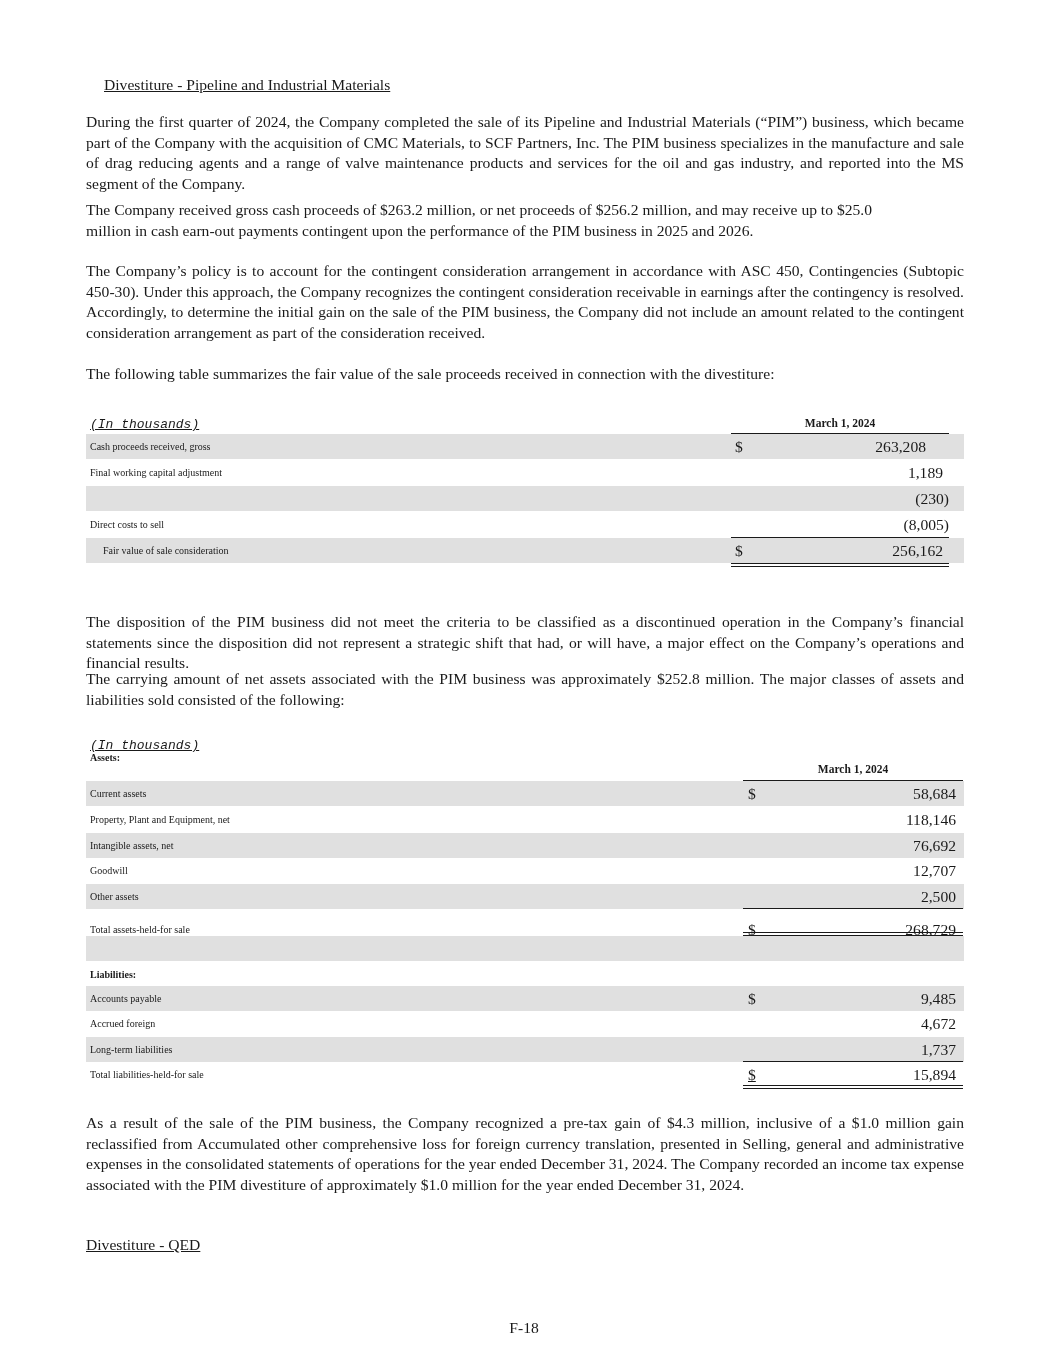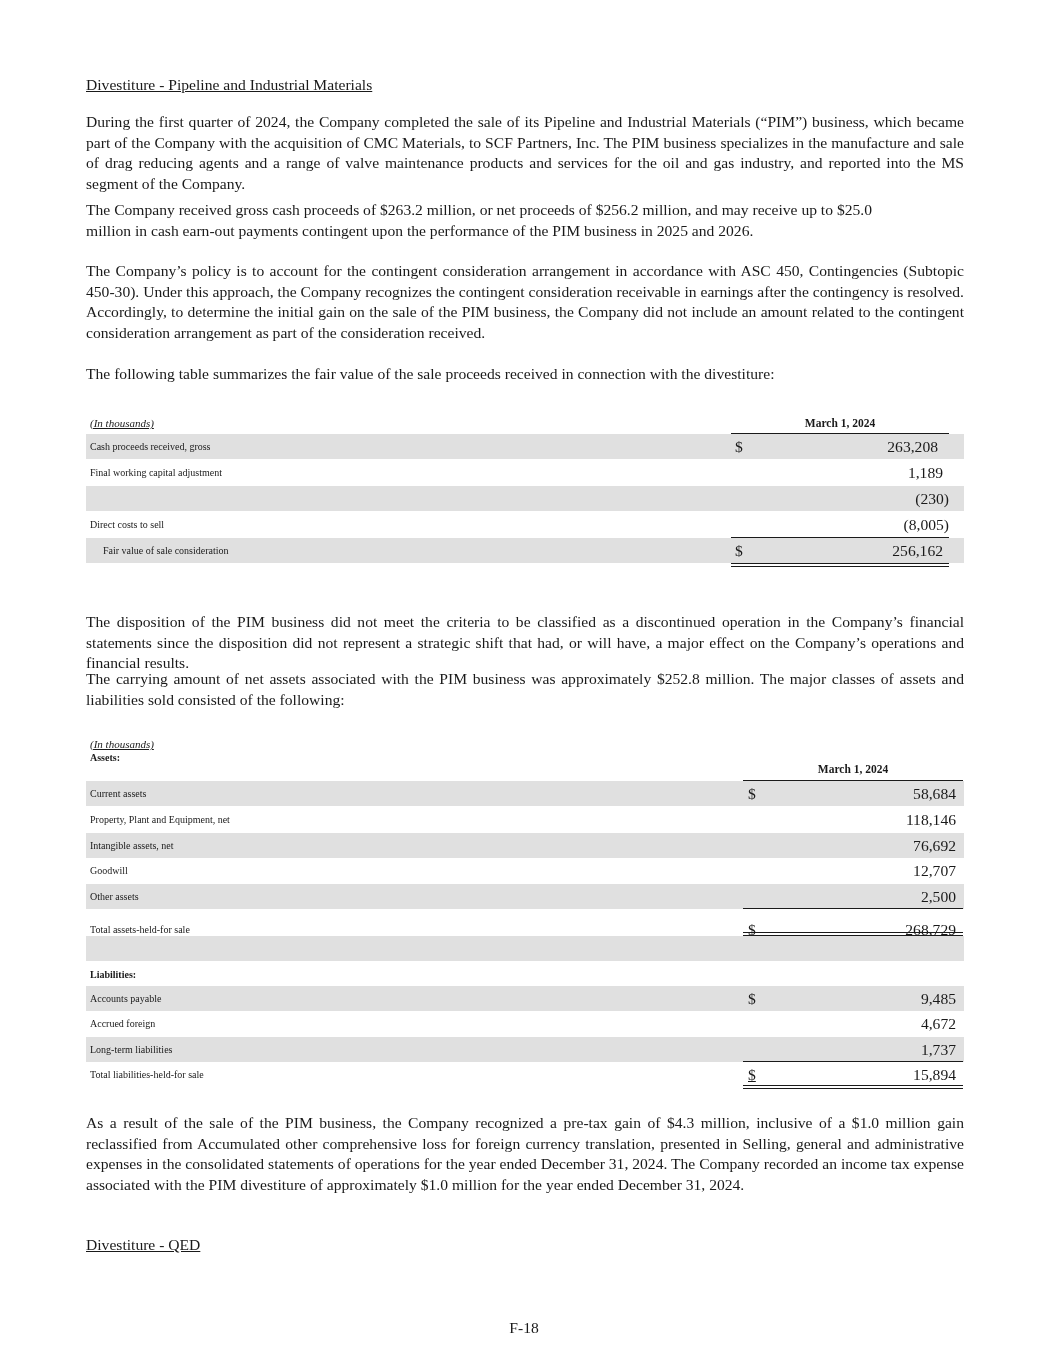--- a/index.html
+++ b/index.html
@@ -12,22 +12,23 @@
       position: absolute; left: 86px; text-decoration: underline;
       font-size: 15.6px; line-height: 20px;
     }
     .para {
       position: absolute; left: 86px; width: 878px;
       font-size: 15.6px; line-height: 20.5px; text-align: justify; margin: 0;
     }
     .para.left { text-align: left; }
     .tbl { position: absolute; left: 86px; width: 878px; }
     .in-thousands {
-      position: absolute; font-size: 11px; font-style: italic;
+      position: absolute; font-size: 13px; font-style: italic;
       text-decoration: underline;
+      font-family: Liberation Mono, monospace;
     }
     .col-head {
       position: absolute; font-size: 11.5px; font-weight: bold; text-align: center;
     }
     .row {
       position: absolute; left: 0; height: 25px; width: 100%;
     }
     .row.shaded { background: #e0e0e0; }
     .row .label {
       position: absolute; left: 4px; top: 3px; font-size: 10px; line-height: 19px;
@@ -45,36 +46,36 @@
     .rule { position: absolute; height: 0; border-top: 1.5px solid #1a1a1a; }
     .dbl { position: absolute; height: 2px; border-top: 1.5px solid #1a1a1a; border-bottom: 1.5px solid #1a1a1a; }
     .footer {
       position: absolute; top: 1319px; left: 0; width: 1048px; text-align: center;
       font-size: 15.6px;
     }
   </style>
 </head>
 <body>
 
-<div class="heading" style="top:75px;">Divestiture - Pipeline and Industrial Materials</div>
+<div class="heading" style="top:75px;margin-left:18px;">Divestiture - Pipeline and Industrial Materials</div>
 
 <p class="para" style="top:112px;">During the first quarter of 2024, the Company completed the sale of its Pipeline and Industrial Materials (“PIM”) business, which became part of the Company with the acquisition of CMC Materials, to SCF Partners, Inc. The PIM business specializes in the manufacture and sale of drag reducing agents and a range of valve maintenance products and services for the oil and gas industry, and reported into the MS segment of the Company.</p>
 <p class="para left" style="top:200px; width:830px;">The Company received gross cash proceeds of $263.2 million, or net proceeds of $256.2 million, and may receive up to $25.0 million in cash earn-out payments contingent upon the performance of the PIM business in 2025 and 2026.</p>
 <p class="para" style="top:261px;">The Company’s policy is to account for the contingent consideration arrangement in accordance with ASC 450, Contingencies (Subtopic 450-30). Under this approach, the Company recognizes the contingent consideration receivable in earnings after the contingency is resolved. Accordingly, to determine the initial gain on the sale of the PIM business, the Company did not include an amount related to the contingent consideration arrangement as part of the consideration received.</p>
 <p class="para" style="top:364px;">The following table summarizes the fair value of the sale proceeds received in connection with the divestiture:</p>
 
 <div class="tbl" style="top:416px; height:150px;">
   <div class="in-thousands" style="left:4px; top:1px;">(In thousands)</div>
   <div class="col-head" style="left:645px; width:218px; top:1px;">March 1, 2024</div>
   <div class="rule" style="left:645px; width:218px; top:17px;"></div>
 
   <div class="row shaded" style="top:18px;">
     <span class="label">Cash proceeds received, gross</span>
     <span class="dollar" style="left:649px;">$</span>
-    <span class="amount" style="right:26px;">263,208</span>
+    <span class="amount" style="right:38px;">263,208</span>
   </div>
   <div class="row" style="top:44px;">
     <span class="label">Final working capital adjustment</span>
     <span class="amount" style="right:21px;">1,189</span>
   </div>
   <div class="row shaded" style="top:70px;">
     <span class="amount" style="right:15px;">(230)</span>
   </div>
   <div class="row" style="top:96px;">
     <span class="label">Direct costs to sell</span>

